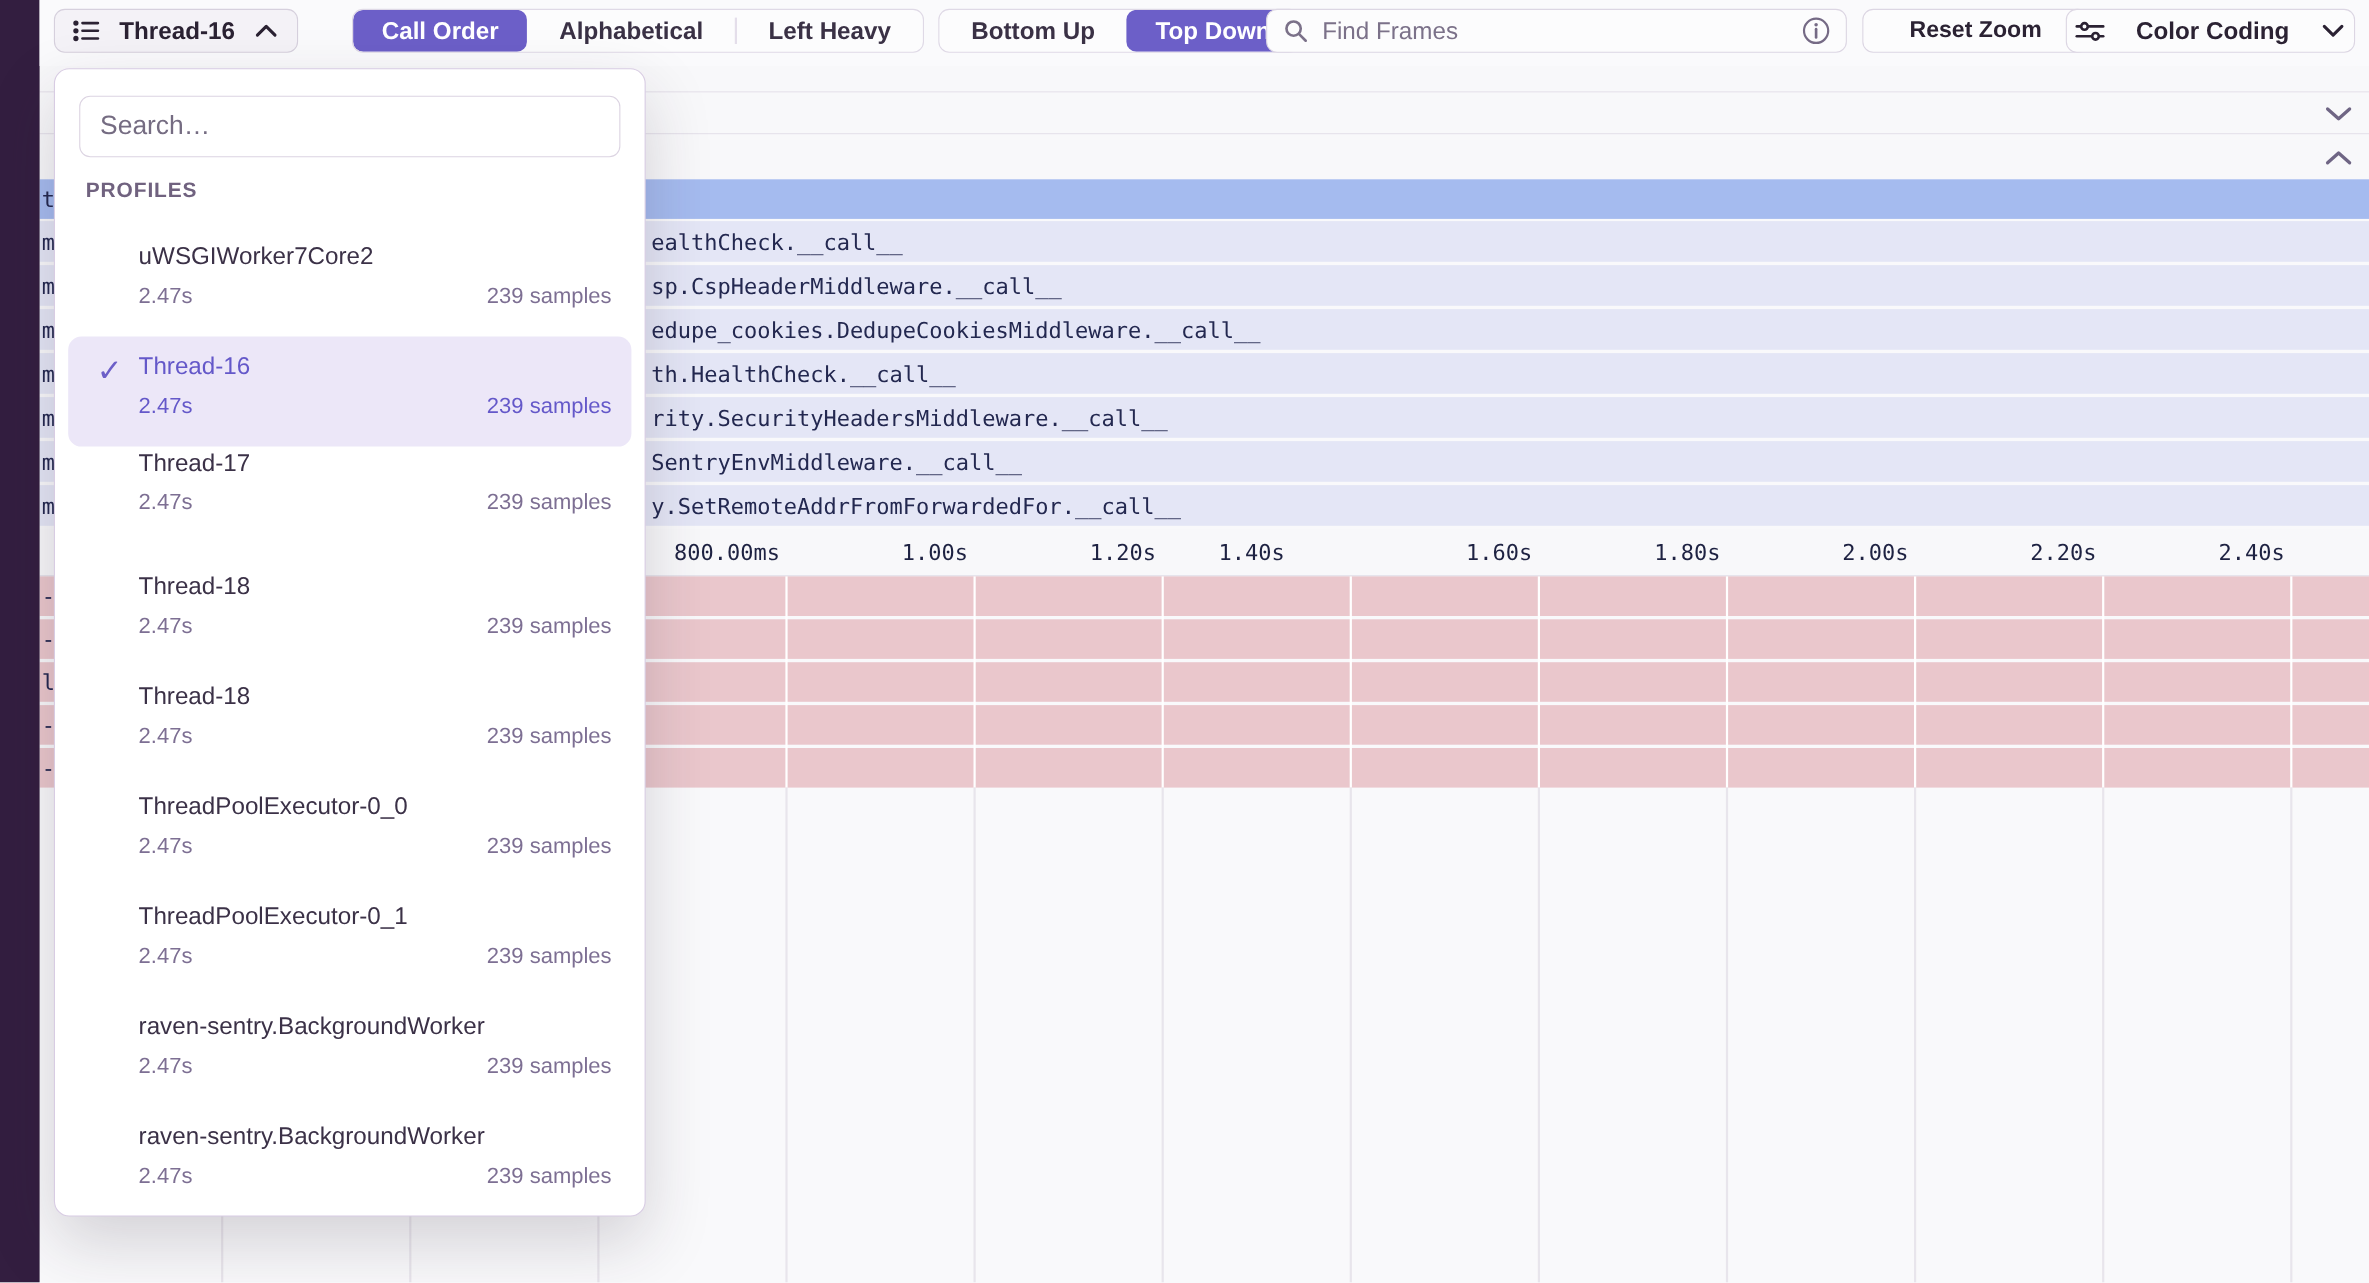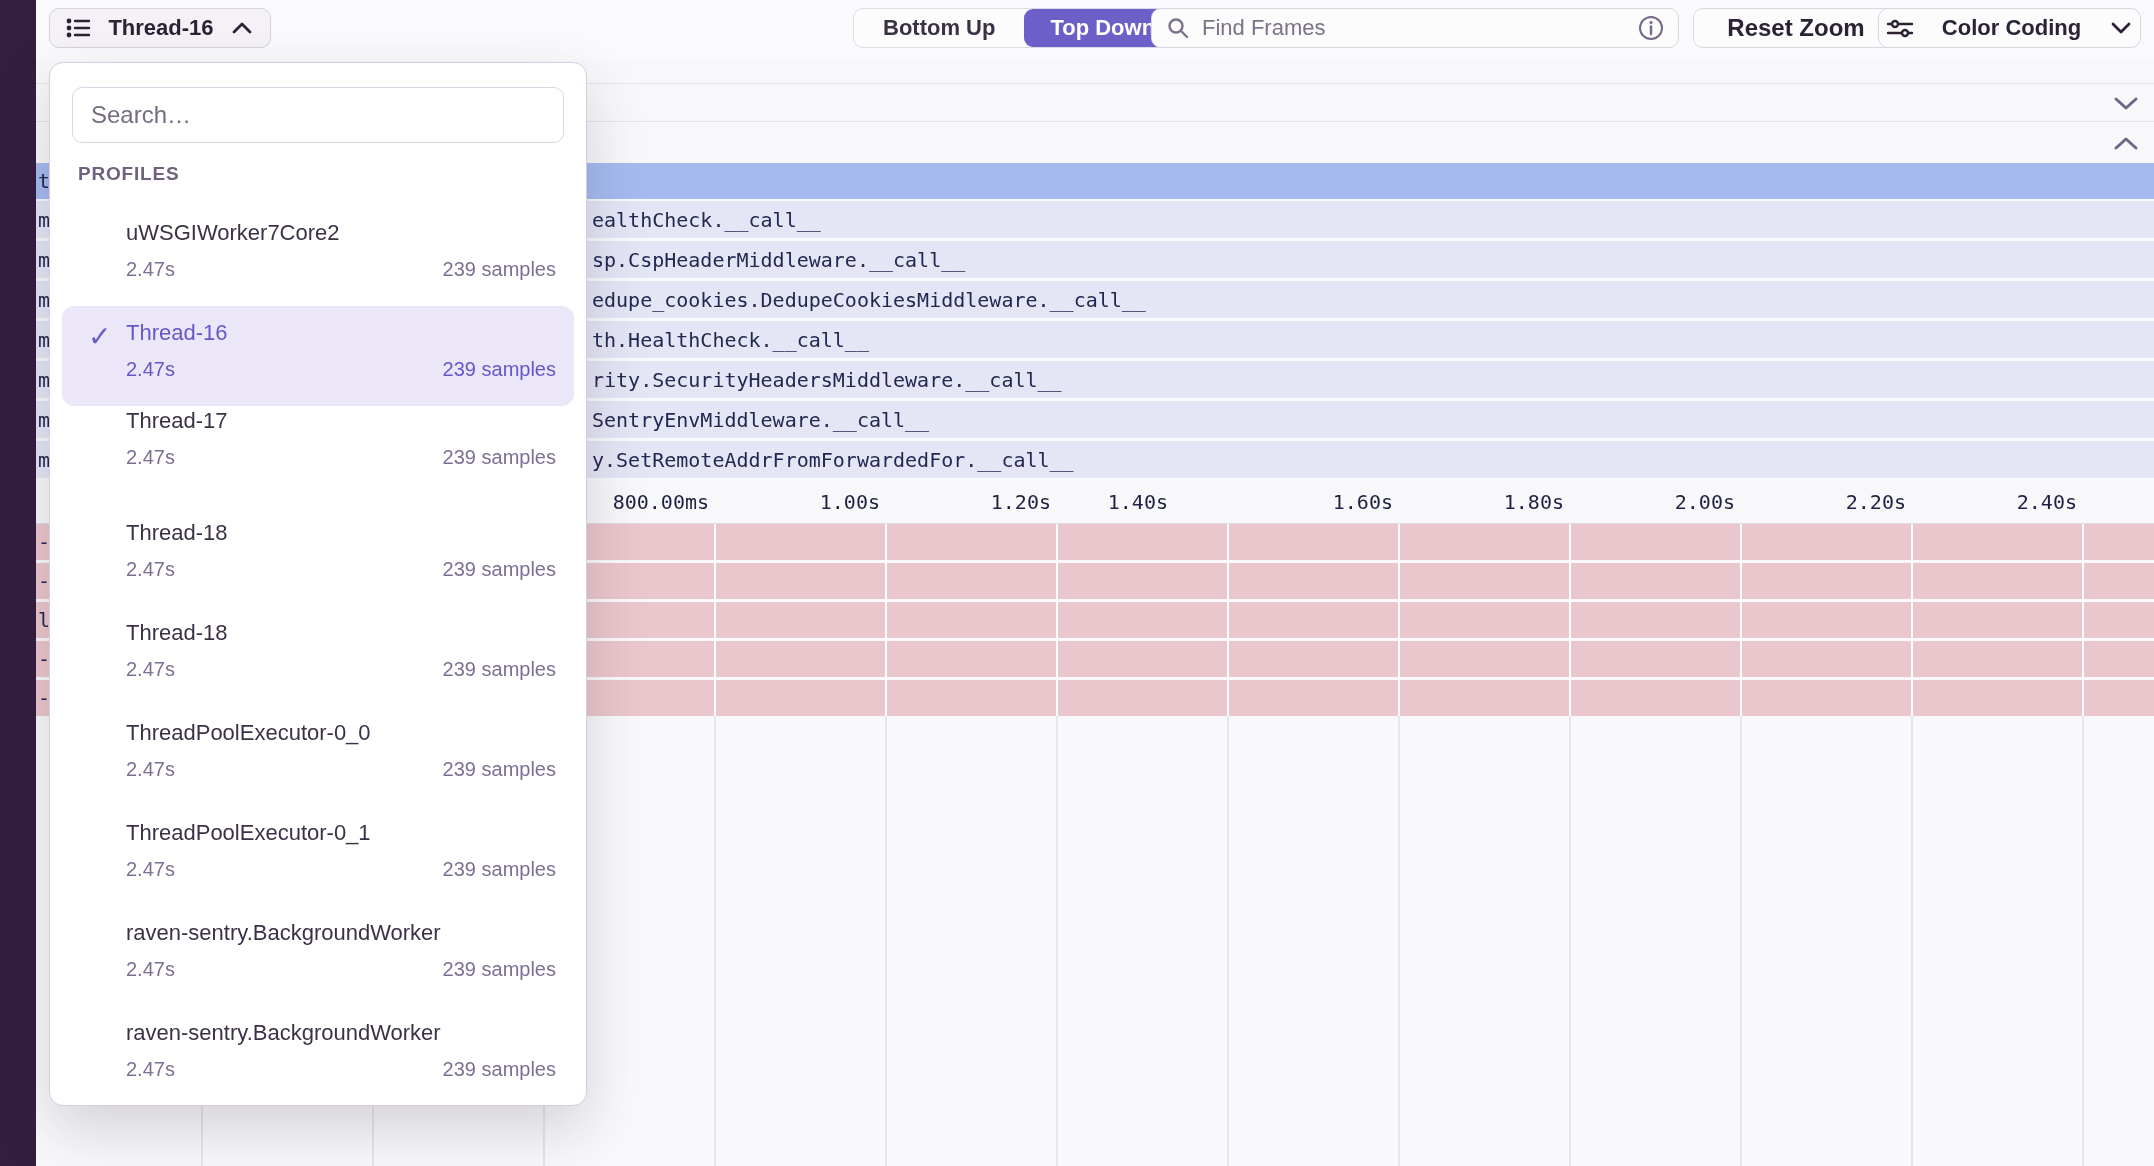--- a/index.html
+++ b/index.html
@@ -22,21 +22,21 @@
   #sort-group{left:284px;}
   #dir-group{left:788px;margin-left:29px;}
   .seg{display:flex;align-items:center;padding:0 29px;font-size:22px;font-weight:600;color:#3A3145;
        background:transparent;border:none;cursor:pointer;font-family:"Liberation Sans",sans-serif;}
   .seg.active{background:var(--accent);color:#fff;font-weight:700;border-radius:9px;padding:0 26px;}
   .seg-div{width:1.5px;background:#E4DEEA;margin:7px 0;}
   .search-box{left:1115px;width:528px;padding:0 14px 0 14px;justify-content:flex-start;cursor:text;}
   .search-box input{flex:1;border:none;outline:none;background:transparent;font-size:22px;color:#2B2233;
                     font-family:"Liberation Sans",sans-serif;margin-left:10px;}
   .search-box input::placeholder{color:#7B7189;}
-  .reset-btn{left:1657px;width:206px;justify-content:center;font-size:24px;font-weight:700;color:#2B2233;}
+  .reset-btn{left:1657px;width:206px;justify-content:center;font-size:21px;font-weight:700;color:#2B2233;}
   .color-btn{left:1842px;width:263px;justify-content:center;gap:28px;font-size:22px;font-weight:700;color:#2B2233;}
 
   
   .headerband{position:absolute;left:36px;top:60px;right:0;height:103px;background:#F8F8FA;z-index:1;}
   .strip{position:absolute;left:0;right:0;box-sizing:border-box;}
   .strip1{top:23px;height:39px;border-top:1px solid #E5E2EA;border-bottom:1px solid #E5E2EA;}
   .strip2{top:62px;height:41px;}
   .strip .chev{position:absolute;right:14px;top:50%;transform:translateY(-50%);cursor:pointer;}
 
   
@@ -206,20 +206,26 @@
         </svg>
       </span>
       <span class="lbl">Thread-16</span>
       <span>
         <svg width="24" height="16" viewBox="0 0 24 16">
             <polyline points="4,12 12,4 20,12" fill="none" stroke="#2B2233" stroke-width="2.8" stroke-linecap="round" stroke-linejoin="round"></polyline>
           </svg>
       </span>
     </div>
 
+    <div class="seg-group" id="sort-group">
+        <button class="seg active">Call Order</button>
+        <button class="seg">Alphabetical</button>
+        <span class="seg-div"></span>
+        <button class="seg">Left Heavy</button>
+      </div>
     <div class="seg-group" id="dir-group">
         <button class="seg">Bottom Up</button>
         <button class="seg active">Top Down</button>
       </div>
 
     <div class="tbtn search-box">
       <span>
         <svg width="24" height="24" viewBox="0 0 24 24">
             <circle cx="10" cy="10" r="6.5" fill="none" stroke="#7B7189" stroke-width="2.4"></circle>
             <line x1="15" y1="15" x2="21" y2="21" stroke="#7B7189" stroke-width="2.4" stroke-linecap="round"></line>

